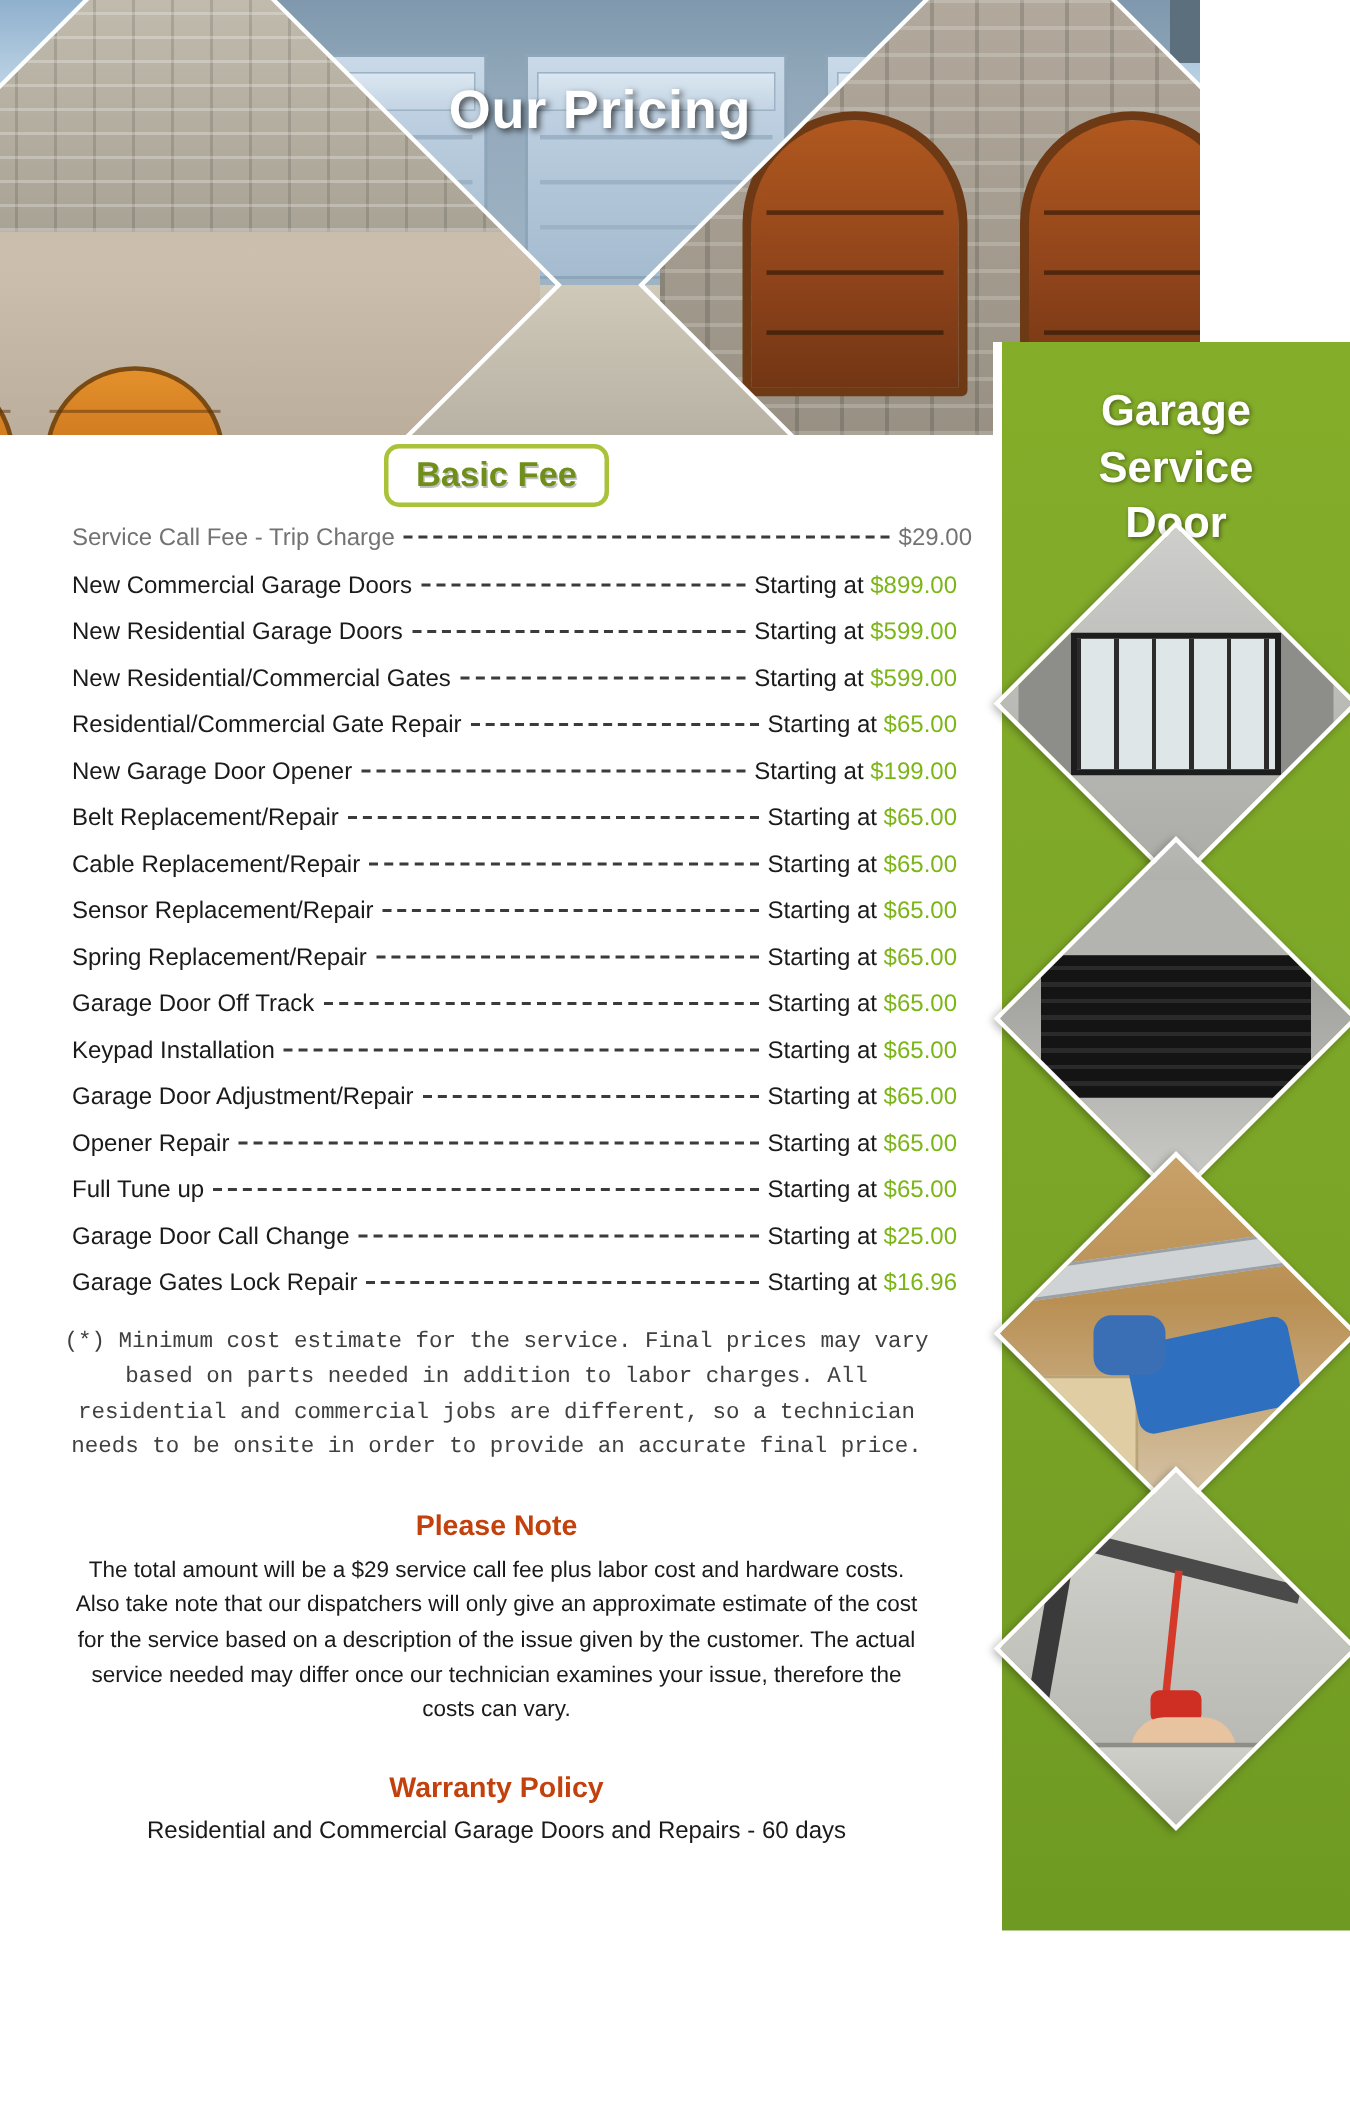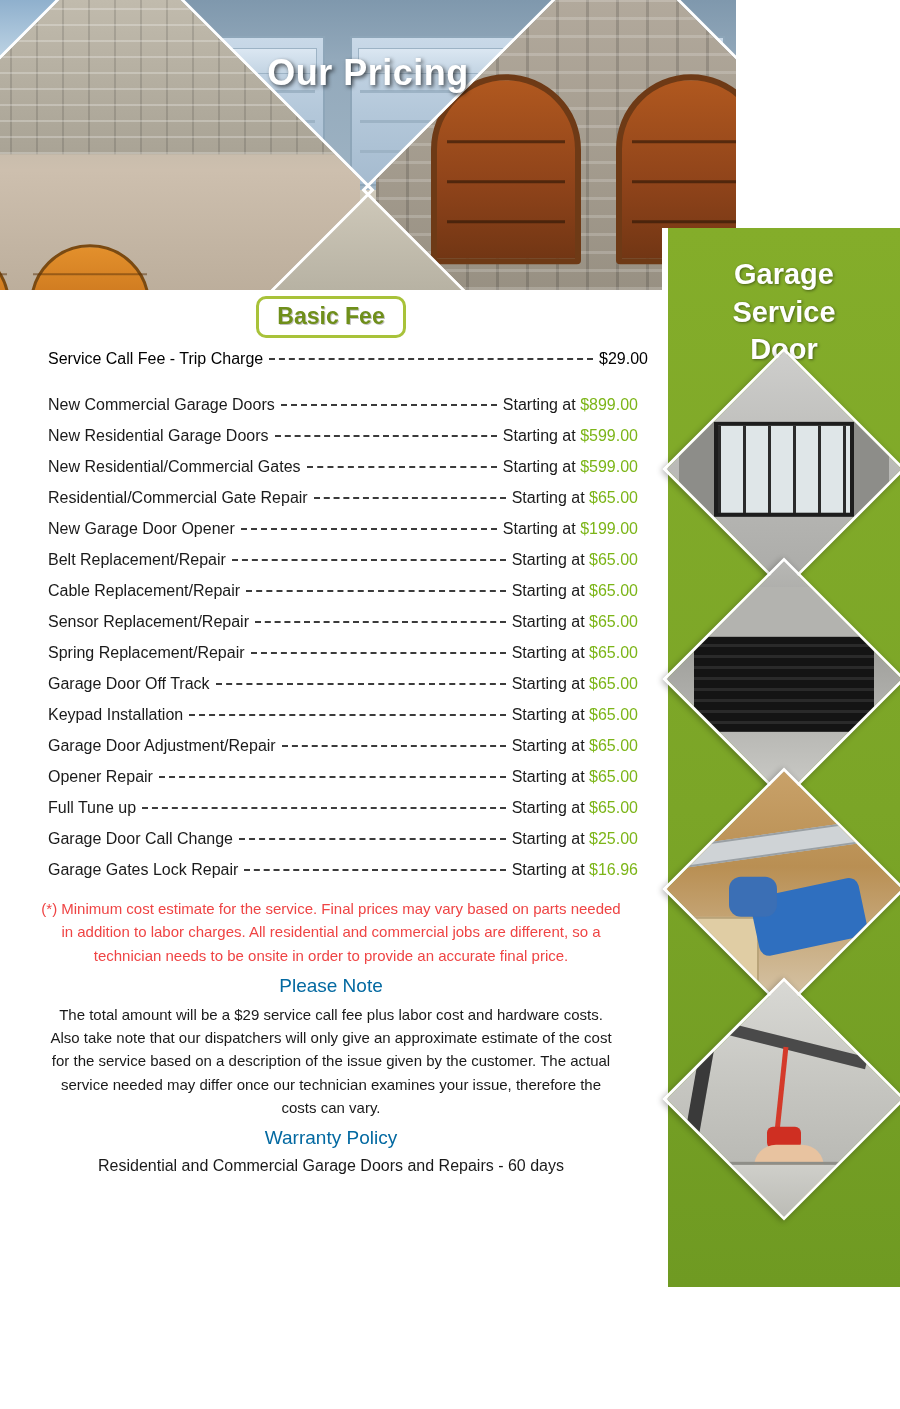--- a/index.html
+++ b/index.html
@@ -11,21 +11,21 @@
   }
   .page {
     position: relative;
     width: 900px; height: 1409px;
     background: #ffffff;
   }
 
   
   .hero {
     position: absolute; top: 0; left: 0;
-    width: 736px; height: 290px;
+    width: 800px; height: 290px;
     overflow: hidden;
     background: #4a5a33;
     padding-left: 32px;
   }
   .hero-main {
     position: absolute; inset: 0;
     background:
       linear-gradient(180deg, #8fb0cd 0%, #b9d0e2 18%, #cfd9dd 42%, #b9b8ad 58%, #cfcabd 75%, #bdb9ac 100%);
   }
   
@@ -196,53 +196,53 @@
     padding: 4px 18px 5px 18px;
     border: 3px solid #a8c23a;
     border-radius: 10px;
     background: #ffffff;
     color: #6f8f1a;
     font-size: 23px; font-weight: bold;
     text-shadow: 1px 1px 0 rgba(0,0,0,.25);
   }
   .basic-line {
     margin: 12px 0 0 34px;
-    font-size: 16px; color: #000000;
+    font-size: 16px; color: #737373;
     display: flex; align-items: baseline;
   }
   .badge-wrap.second { margin-top: 14px; }
 
-  .fees { margin-top: 28px; }
+  .fees { margin-top: 14px; }
   .fee-row {
     display: flex; align-items: baseline;
     font-size: 16px; color: #1a1a1a;
     margin: 0 0 13px 34px;
     padding-right: 10px;
   }
   .fee-label { white-space: nowrap; }
   .dots {
     flex: 1 1 auto;
     margin: 0 6px;
     border-bottom: 2px dashed #3b3b3b;
     transform: translateY(-4px);
     min-width: 20px;
   }
   .fee-tail { white-space: nowrap; }
   .price { color: #7cb518; font-weight: normal; }
 
   .note-block {
     margin: 18px 26px 0 26px;
     text-align: center;
-    font-size: 15px; line-height: 1.55; color: #ef4444;
+    font-size: 15px; line-height: 1.55; color: #404040; font-family: Liberation Mono, monospace;
   }
   .heading-red {
-    margin-top: 8px;
-    text-align: center;
-    color: #0369a1;
-    font-size: 19px; font-weight: normal;
+    margin-top: 31px;
+    text-align: center;
+    color: #c2410c;
+    font-size: 19px; font-weight: bold;
   }
   .para {
     margin: 6px 34px 0 34px;
     text-align: center;
     font-size: 15px; line-height: 1.55; color: #1a1a1a;
   }
   .warranty-line {
     margin: 8px 20px 0 20px;
     text-align: center;
     font-size: 16px; color: #1a1a1a;

